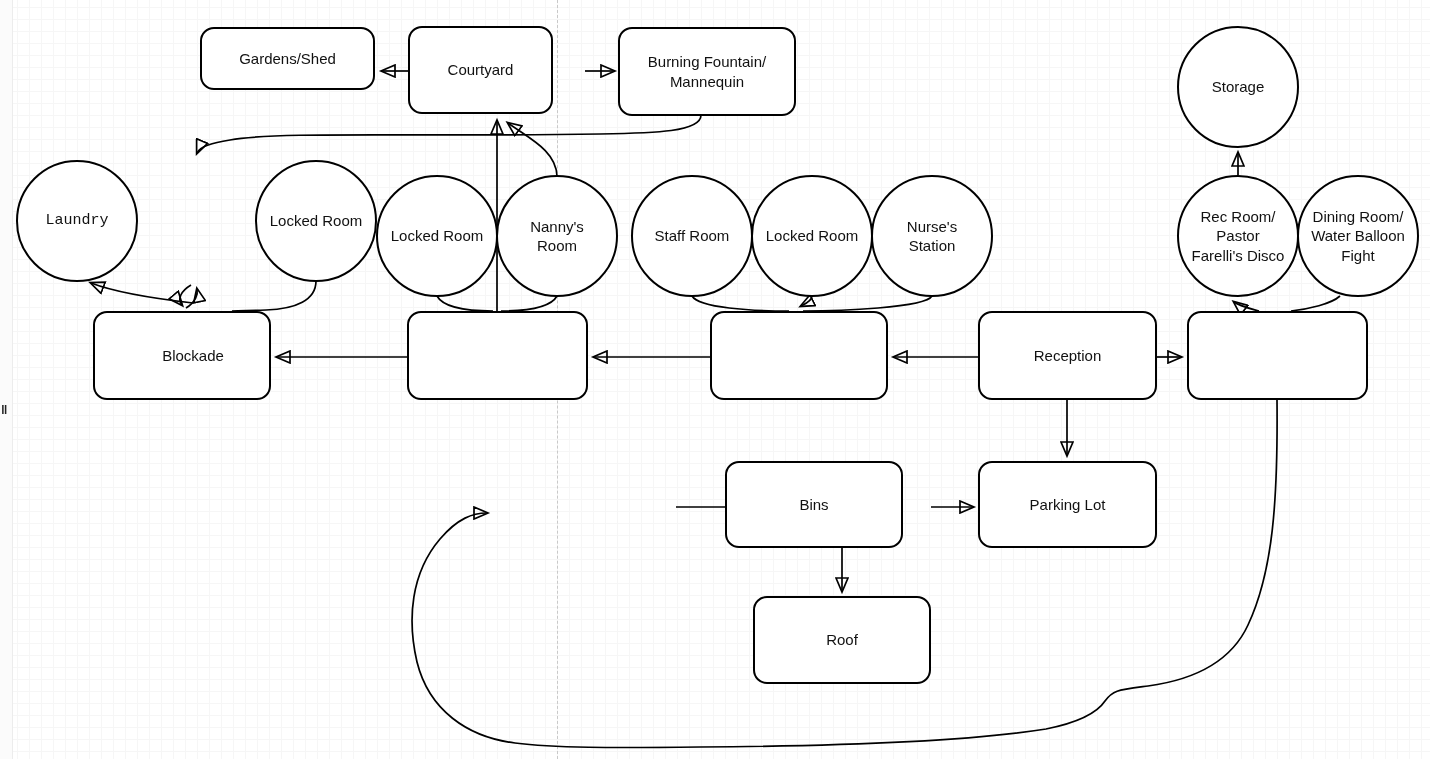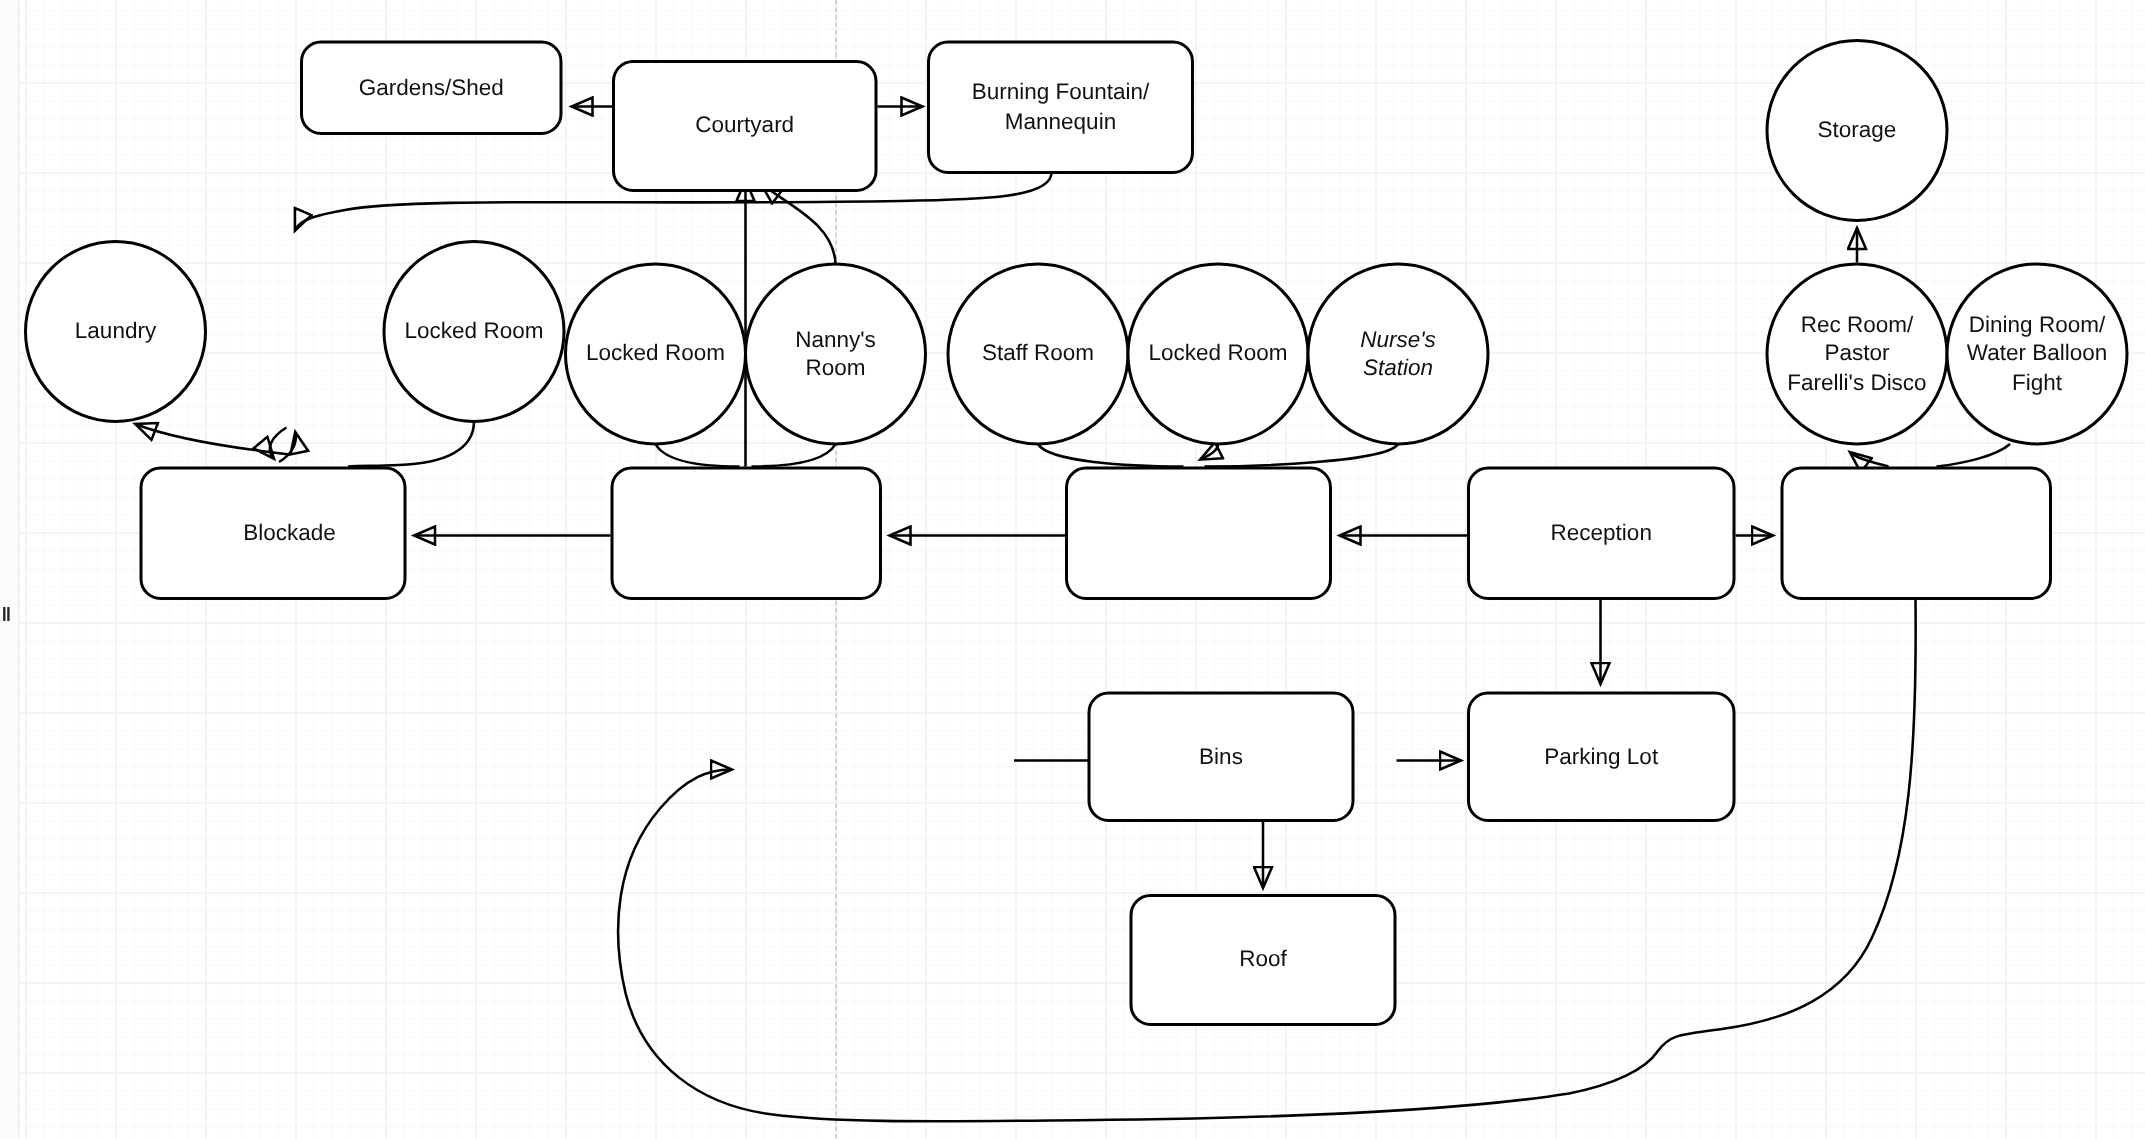--- a/index.html
+++ b/index.html
@@ -82,32 +82,32 @@
     <path d="M1259,311 C1248,308 1239,306 1234,302" marker-end="url(#arr)"></path>
     <path d="M1340,296 C1331,304 1309,309 1291,311"></path>
     <path d="M1238,175 L1238,153" marker-end="url(#arr)"></path>
     <path d="M676,507 L748,507" marker-end="url(#arr)"></path>
     <path d="M931,507 L973,507" marker-end="url(#arr)"></path>
     <path d="M842,548 L842,591" marker-end="url(#arr)"></path>
     <path d="M1277,400 C1278,500 1273,572 1248,625 C1230,664 1192,680 1148,686 C1118,690 1113,690 1105,701 C1097,713 1076,723 1046,729 C970,741 848,746 700,747 C612,748 553,748 515,743 C467,737 429,710 417,662 C407,619 411,573 440,539 C458,518 473,513 487,513" marker-end="url(#arr)"></path>
   </svg>
 
   <div class="node box" style="left:200px;top:27px;width:175px;height:63px;">Gardens/Shed</div>
-  <div class="node box" style="left:408px;top:40px;width:177px;height:88px;">Courtyard</div>
+  <div class="node box" style="left:408px;top:26px;width:145px;height:88px;">Courtyard</div>
   <div class="node box" style="left:618px;top:27px;width:178px;height:89px;">Burning Fountain/
 Mannequin</div>
 
-  <div class="node circle" style="left:16px;top:160px;width:122px;height:122px;">Laundry</div>
+  <div class="node circle" style="left:16px;top:160px;width:122px;height:122px;font-family:Liberation Mono, monospace;">Laundry</div>
   <div class="node circle" style="left:255px;top:160px;width:122px;height:122px;">Locked Room</div>
   <div class="node circle" style="left:376px;top:175px;width:122px;height:122px;">Locked Room</div>
   <div class="node circle" style="left:496px;top:175px;width:122px;height:122px;">Nanny's
 Room</div>
   <div class="node circle" style="left:631px;top:175px;width:122px;height:122px;">Staff Room</div>
   <div class="node circle" style="left:751px;top:175px;width:122px;height:122px;">Locked Room</div>
-  <div class="node circle" style="left:871px;top:175px;width:122px;height:122px;font-style:italic;">Nurse's
+  <div class="node circle" style="left:871px;top:175px;width:122px;height:122px;">Nurse's
 Station</div>
   <div class="node circle" style="left:1177px;top:26px;width:122px;height:122px;">Storage</div>
   <div class="node circle" style="left:1177px;top:175px;width:122px;height:122px;">Rec Room/
 Pastor
 Farelli's Disco</div>
   <div class="node circle" style="left:1297px;top:175px;width:122px;height:122px;">Dining Room/
 Water Balloon
 Fight</div>
 
   <div class="node box" style="left:93px;top:311px;width:178px;height:89px;padding-left:24px;">Blockade</div>

